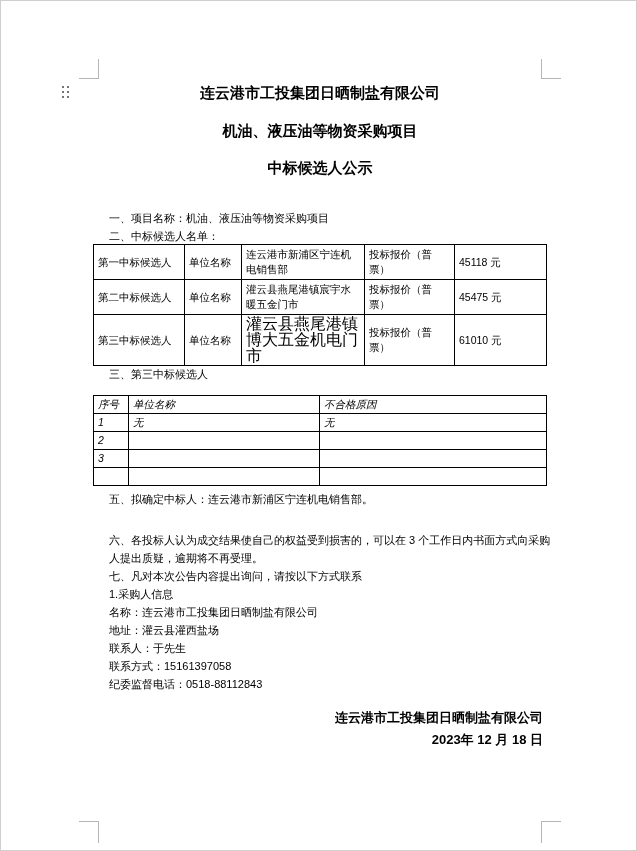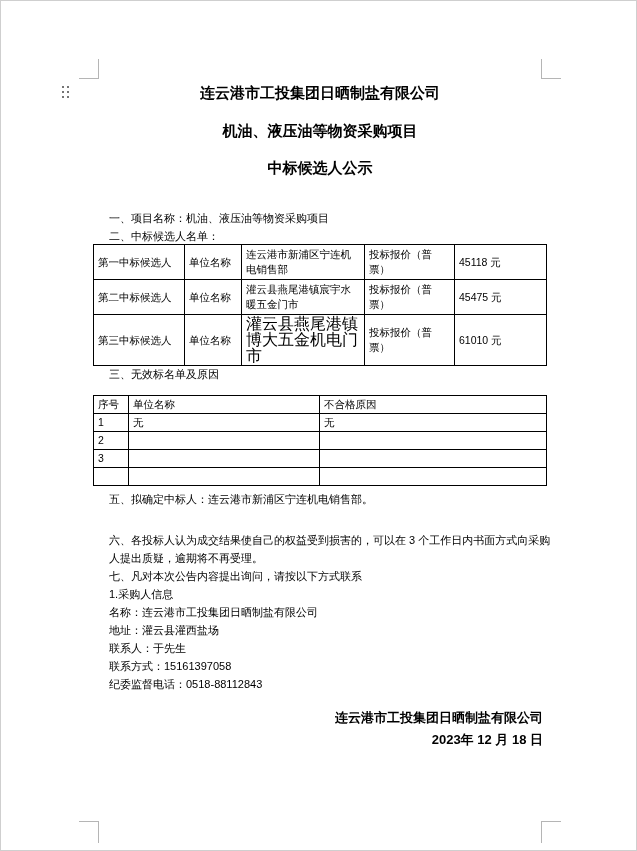--- a/index.html
+++ b/index.html
@@ -47,21 +47,21 @@
   table { border-collapse: collapse; position: absolute; table-layout: fixed; }
   td, th {
     border: 1px solid #000;
     font-size: 10.5px; line-height: 15px; font-weight: normal;
     text-align: left; vertical-align: middle;
     padding: 1px 4px; overflow: hidden;
   }
   .tbl-candidates { left: 92px; top: 243px; width: 453px; }
   .tbl-candidates tr { height: 35px; }
   .tbl-invalid { left: 92px; top: 394px; width: 453px; }
-  .tbl-invalid tr { height: 18px; }
+  .tbl-invalid tr { height: 18px; font-style: italic; }
   .co-large { font-size: 16px; line-height: 16px; }
 
   
   .footer-line {
     position: absolute; left: 98px; width: 444px;
     text-align: right; font-weight: bold; font-size: 13px; line-height: 18px;
   }
   .f1 { top: 708px; }
   .f2 { top: 730px; }
 </style>
@@ -115,21 +115,21 @@
   <tr>
     <td>第三中标候选人</td>
     <td>单位名称</td>
     <td class="co-large">灌云县燕尾港镇博大五金机电门市</td>
     <td>投标报价（普票）</td>
     <td>61010 元</td>
   </tr>
 </tbody>
   </table>
 
-<div class="para" style="top:364px">三、无效标名单及原因</div>
+<div class="para" style="top:364px">三、第三中标候选人</div>
 
 <table class="tbl-invalid">
   <colgroup>
       <col style="width:35px">
       <col style="width:191px">
       <col style="width:227px">
     </colgroup>
   <tbody>
       <tr>
     <td>序号</td>

